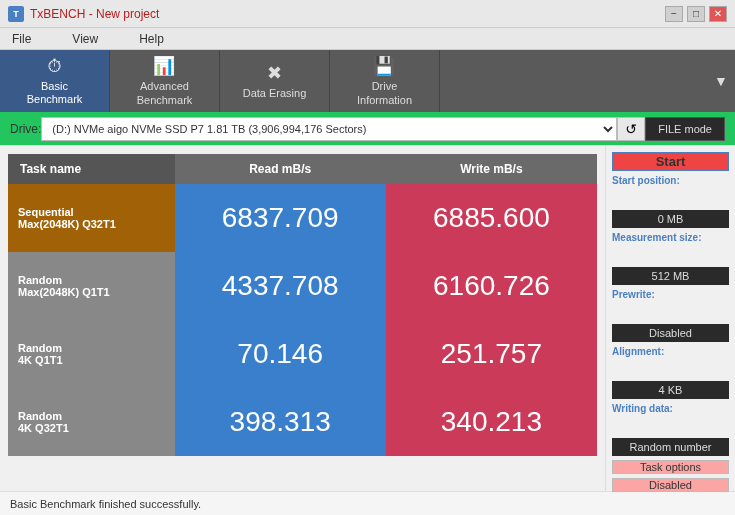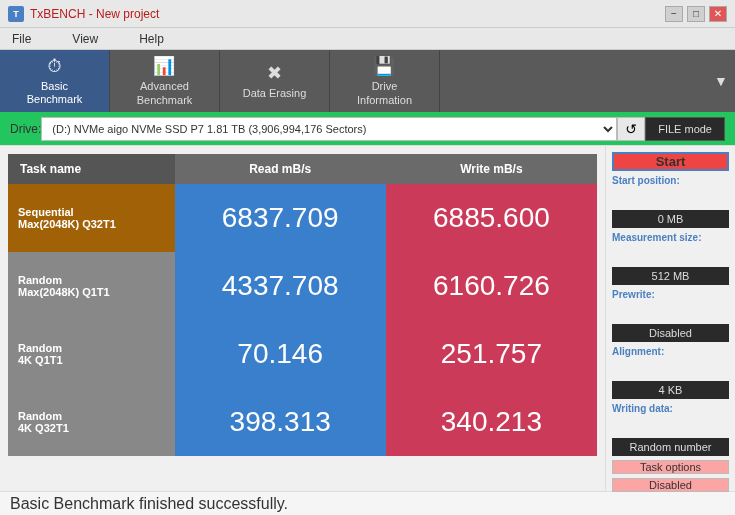--- a/index.html
+++ b/index.html
@@ -228,21 +228,21 @@
       border: 1px solid #bbb;
       color: #333;
       font-size: 11px;
       cursor: pointer;
       margin-top: 0;
     }
     .status-bar {
       background: #f5f5f5;
       border-top: 1px solid #ddd;
       padding: 4px 10px;
-      font-size: 16px;
+      font-size: 11px;
       color: #333;
       height: 24px;
       display: flex;
       align-items: center;
     }
   </style>
 </head>
 <body>
 
 <div class="title-bar">

